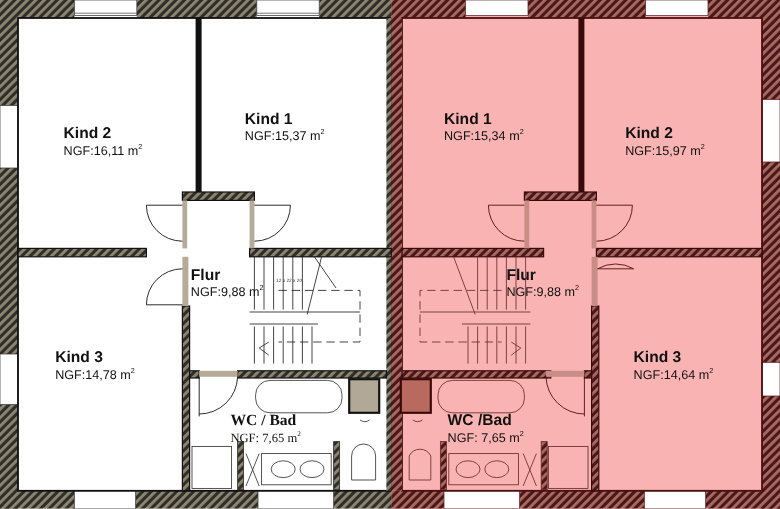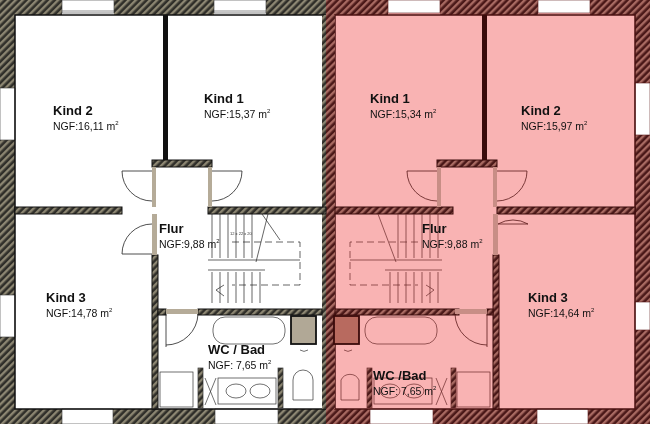--- a/index.html
+++ b/index.html
@@ -197,37 +197,37 @@
   <span class="room-area"><span>NGF:15,37 m</span><sup>2</sup></span>
 </div>
 <div class="room-label" style="left:159px;top:222px;">
   <span class="room-name">Flur</span>
   <span class="room-area"><span>NGF:9,88 m</span><sup>2</sup></span>
 </div>
 <div class="room-label" style="left:46px;top:291px;">
   <span class="room-name">Kind 3</span>
   <span class="room-area"><span>NGF:14,78 m</span><sup>2</sup></span>
 </div>
-<div class="room-label" style="left:208px;top:343px;">
+<div class="room-label" style="left:192px;top:343px;font-family:Liberation Serif, serif;">
   <span class="room-name">WC / Bad</span>
   <span class="room-area"><span>NGF: 7,65 m</span><sup>2</sup></span>
 </div>
 
 <div class="room-label" style="left:370px;top:92px;">
   <span class="room-name">Kind 1</span>
   <span class="room-area"><span>NGF:15,34 m</span><sup>2</sup></span>
 </div>
 <div class="room-label" style="left:521px;top:104px;">
   <span class="room-name">Kind 2</span>
   <span class="room-area"><span>NGF:15,97 m</span><sup>2</sup></span>
 </div>
 <div class="room-label" style="left:422px;top:222px;">
   <span class="room-name">Flur</span>
   <span class="room-area"><span>NGF:9,88 m</span><sup>2</sup></span>
 </div>
 <div class="room-label" style="left:528px;top:291px;">
   <span class="room-name">Kind 3</span>
   <span class="room-area"><span>NGF:14,64 m</span><sup>2</sup></span>
 </div>
-<div class="room-label" style="left:373px;top:343px;margin-top:26px;">
+<div class="room-label" style="left:373px;top:343px;">
   <span class="room-name">WC /Bad</span>
   <span class="room-area"><span>NGF: 7,65 m</span><sup>2</sup></span>
 </div>
 
 </body></html>

